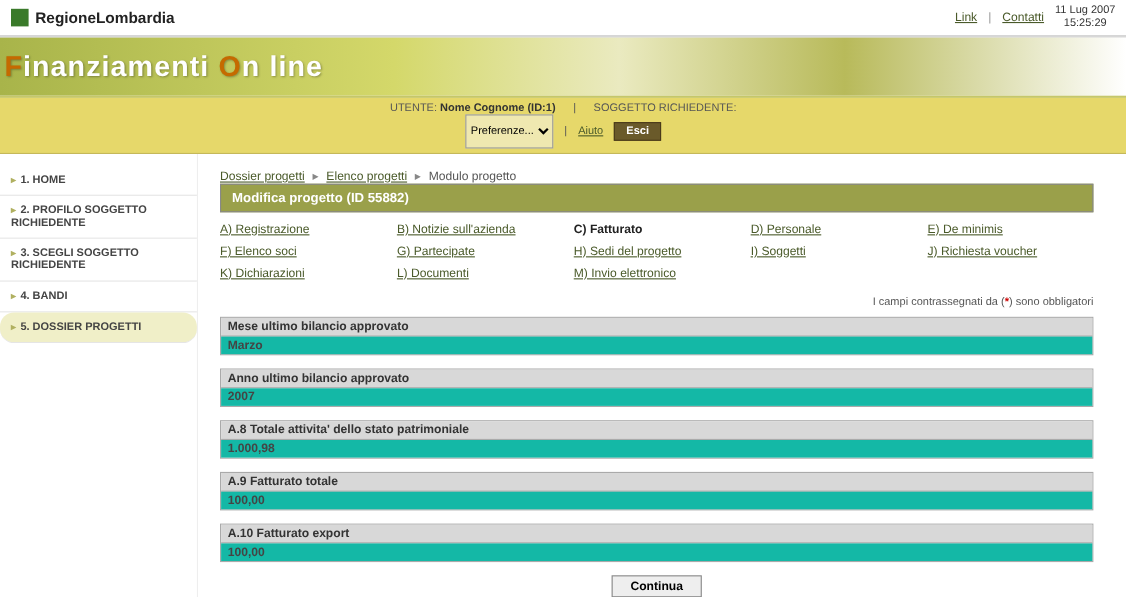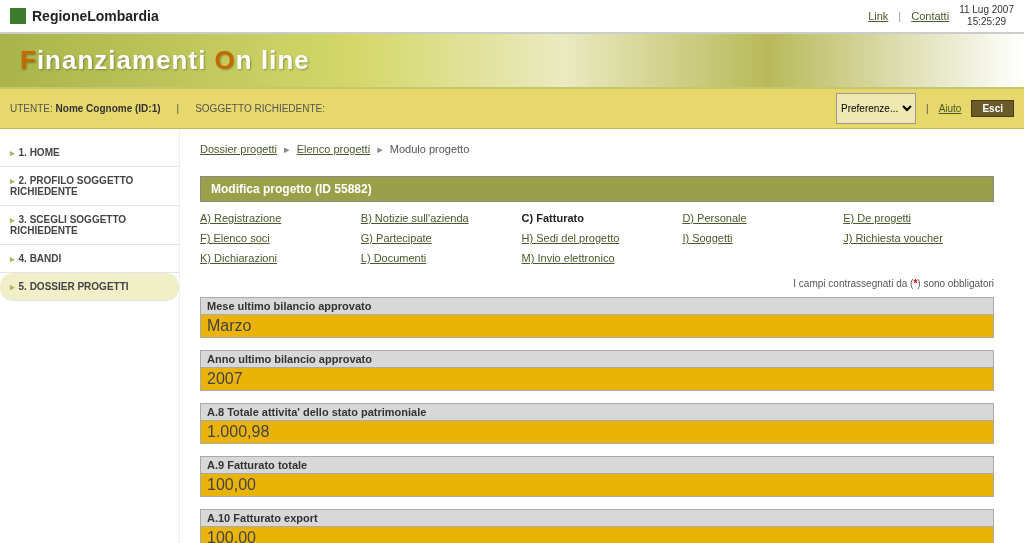--- a/index.html
+++ b/index.html
@@ -31,21 +31,21 @@
   .top-right { display: flex; align-items: center; gap: 10px; font-size: 11px; }
   .top-right .sep { color: #999; }
   .timestamp { text-align: center; font-size: 10px; line-height: 1.2; }
 
   
   .banner {
     height: 56px;
     background: linear-gradient(90deg, #a8b44a 0%, #d4d86a 35%, #eaeac0 55%, #b8ba5a 75%, #ffffff 100%);
     display: flex;
     align-items: center;
-    padding-left: 20px;
+    padding-left: 4px;
     border-top: 1px solid #ccc;
     border-bottom: 2px solid #c5c76a;
   }
   .banner-title {
     font-size: 26px;
     font-weight: bold;
     color: #fff;
     text-shadow: 1px 1px 2px rgba(0,0,0,0.3);
     letter-spacing: 1px;
   }
@@ -54,20 +54,21 @@
   
   .userbar {
     background: #e6d86a;
     display: flex;
     justify-content: space-between;
     align-items: center;
     padding: 4px 10px;
     font-size: 10px;
     color: #555;
     border-bottom: 1px solid #c5b85a;
+    flex-direction: column;
   }
   .userbar-left { display: flex; gap: 16px; }
   .userbar-left b { color: #333; }
   .userbar-right { display: flex; align-items: center; gap: 10px; }
   .userbar select {
     font-size: 10px;
     background: #efe8b0;
     border: 1px solid #999;
     height: 31px;
   }
@@ -109,21 +110,21 @@
     border-radius: 13px;
   }
 
   .content {
     flex: 1;
     padding: 14px 30px 20px 20px;
   }
   .breadcrumb {
     font-size: 11px;
     color: #555;
-    margin-bottom: 20px;
+    margin-bottom: 0;
   }
   .breadcrumb .sep { color: #888; margin: 0 4px; }
 
   .section-title {
     background: #9aa04a;
     color: #fff;
     font-weight: bold;
     font-size: 12px;
     padding: 5px 10px;
     border: 1px solid #888;
@@ -162,24 +163,25 @@
   }
   .field-label {
     background: #d8d8d8;
     font-weight: bold;
     font-size: 11px;
     padding: 2px 6px;
     border-bottom: 1px solid #aaa;
     color: #333;
   }
   .field-value {
-    background: #eab308;
-    font-size: 16px;
+    background: #14b8a6;
+    font-size: 11px;
     padding: 2px 6px;
     color: #444;
+    font-weight: bold;
   }
 
   .continue-row {
     text-align: center;
     margin-top: 0;
     text-decoration: underline;
   }
   .btn-continue {
     background: #eee;
     border: 1px solid #888;
@@ -251,21 +253,21 @@
       <span>Modulo progetto</span>
     </div>
 
     <div class="section-title">Modifica progetto (ID 55882)</div>
 
     <div class="tabgrid" id="tabgrid">
         <a>A) Registrazione</a>
         <a>B) Notizie sull'azienda</a>
         <span class="tab-active">C) Fatturato</span>
         <a>D) Personale</a>
-        <a>E) De progetti</a>
+        <a>E) De minimis</a>
         <a>F) Elenco soci</a>
         <a>G) Partecipate</a>
         <a>H) Sedi del progetto</a>
         <a>I) Soggetti</a>
         <a>J) Richiesta voucher</a>
         <a>K) Dichiarazioni</a>
         <a>L) Documenti</a>
         <a>M) Invio elettronico</a>
       </div>
 

